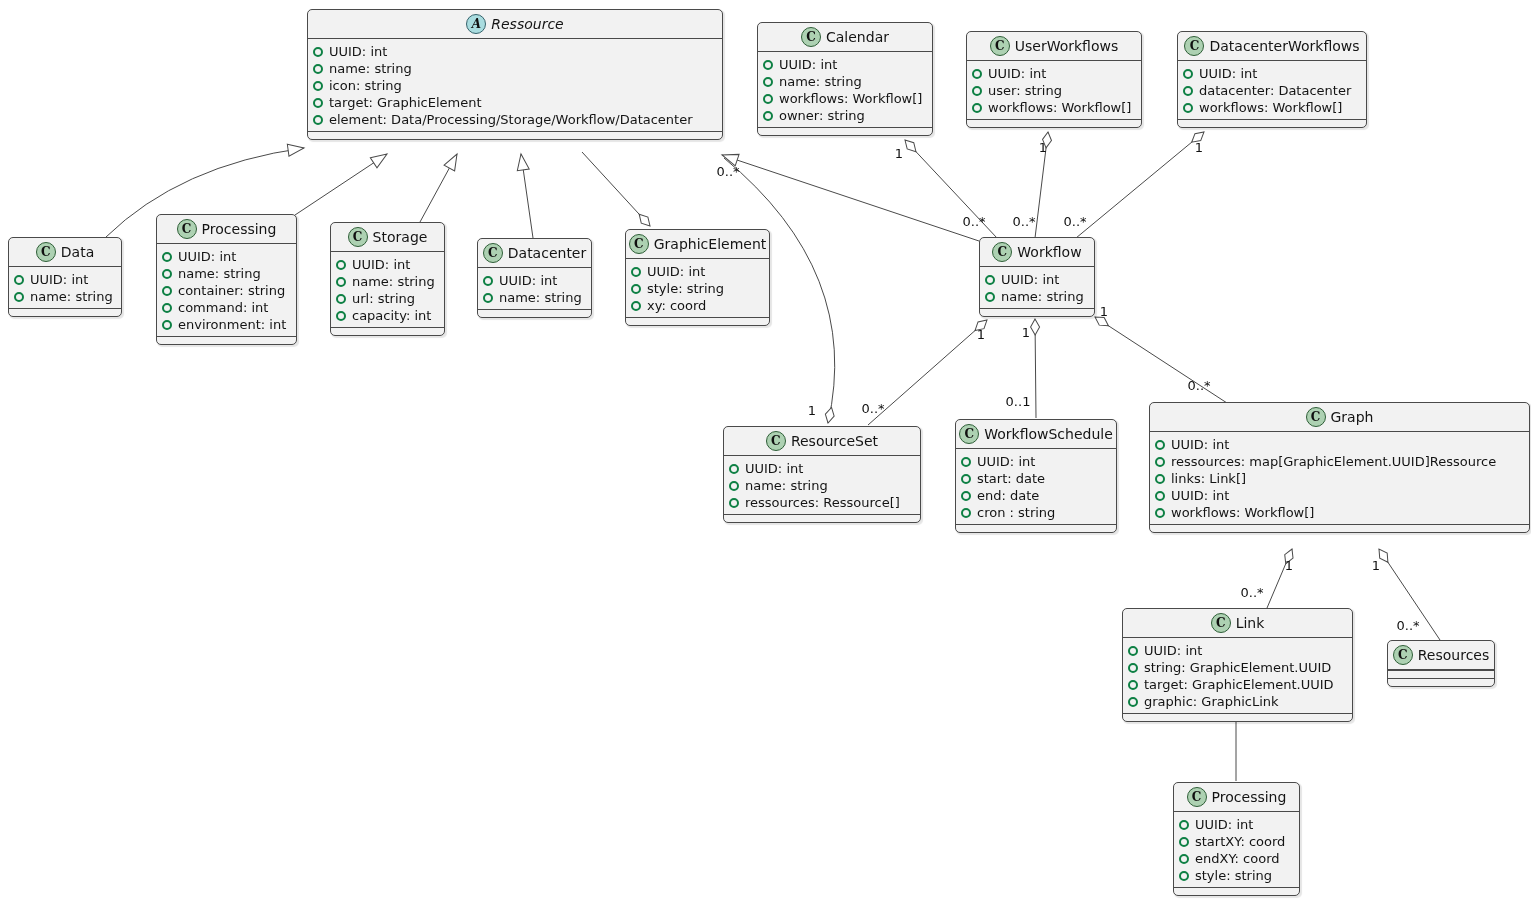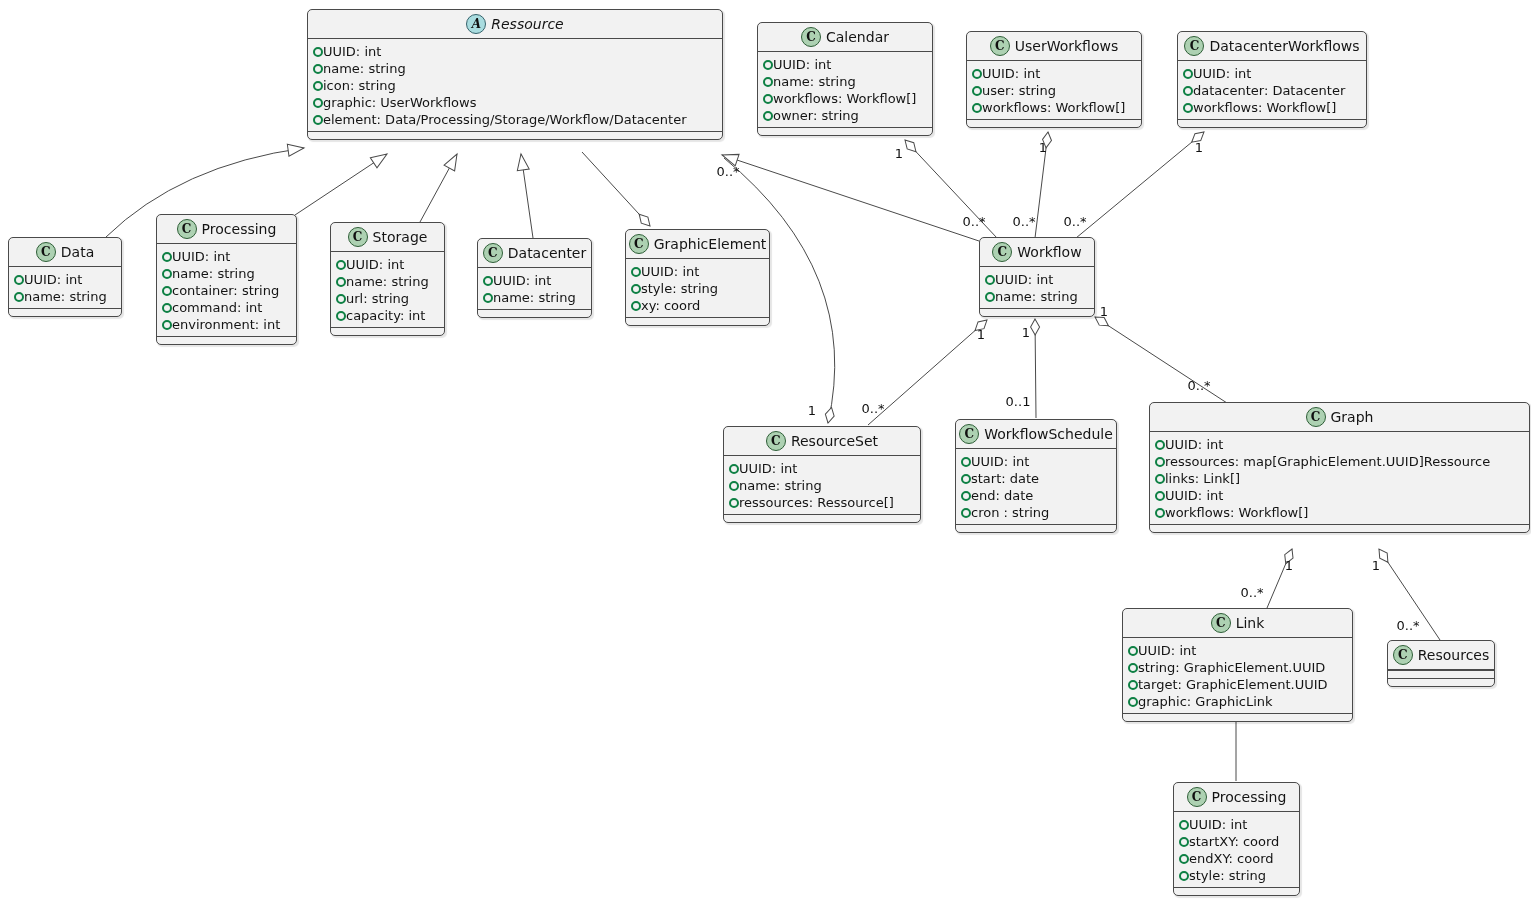--- a/index.html
+++ b/index.html
@@ -11,21 +11,21 @@
   .ctitle{display:flex;align-items:center;justify-content:center;gap:5px;height:28px;
           border-bottom:1px solid #4A4A4A;font-size:14px;padding:0 6px;white-space:nowrap;}
   .badge{width:18px;height:18px;border-radius:50%;background:#ADD1B2;border:1px solid #2E5E37;
          display:flex;align-items:center;justify-content:center;
          font-weight:bold;font-size:12px;color:#101010;flex:none;
          font-family:"DejaVu Serif","Liberation Serif",serif;}
   .badge.abstract{background:#A9DCDF;border-color:#35626b;font-style:italic;}
   .cname{white-space:nowrap;}
   .cname.italic{font-style:italic;}
   .attrs{padding:4px 7px 3px 5px;}
-  .attr{display:flex;align-items:center;gap:0;height:17px;font-size:13px;white-space:nowrap;}
+  .attr{display:flex;align-items:center;gap:6px;height:17px;font-size:13px;white-space:nowrap;}
   .dot{width:6px;height:6px;border-radius:50%;border:2px solid #0E8044;background:transparent;flex:none;}
   .cfooter{height:7px;border-top:1px solid #4A4A4A;}
   .mult{position:absolute;z-index:3;font-size:13px;color:#111;transform:translate(-50%,-50%);white-space:nowrap;}
 </style>
 </head>
 <body>
 
 <div id="canvas">
 
   <svg id="edges" width="1531" height="900" viewBox="0 0 1531 900">
@@ -70,21 +70,21 @@
       <div class="attr">
           <span class="dot"></span>
           <span>name: string</span>
         </div>
       <div class="attr">
           <span class="dot"></span>
           <span>icon: string</span>
         </div>
       <div class="attr">
           <span class="dot"></span>
-          <span>graphic: UserWorkflows</span>
+          <span>target: GraphicElement</span>
         </div>
       <div class="attr">
           <span class="dot"></span>
           <span>element: Data/Processing/Storage/Workflow/Datacenter</span>
         </div>
     </div>
     <div class="cfooter"></div>
   </div>
 
   <div class="uml-class" style="left:757px;top:22px;width:174px">

